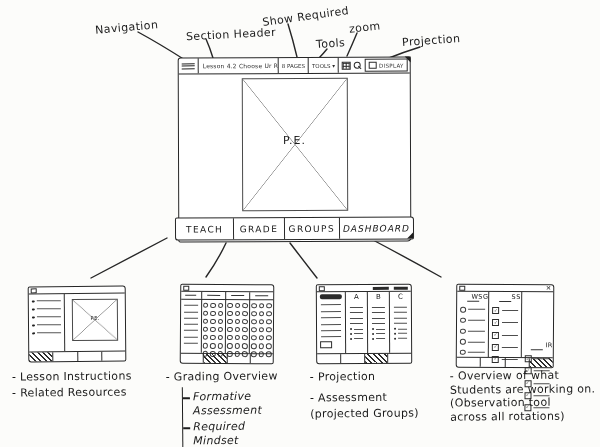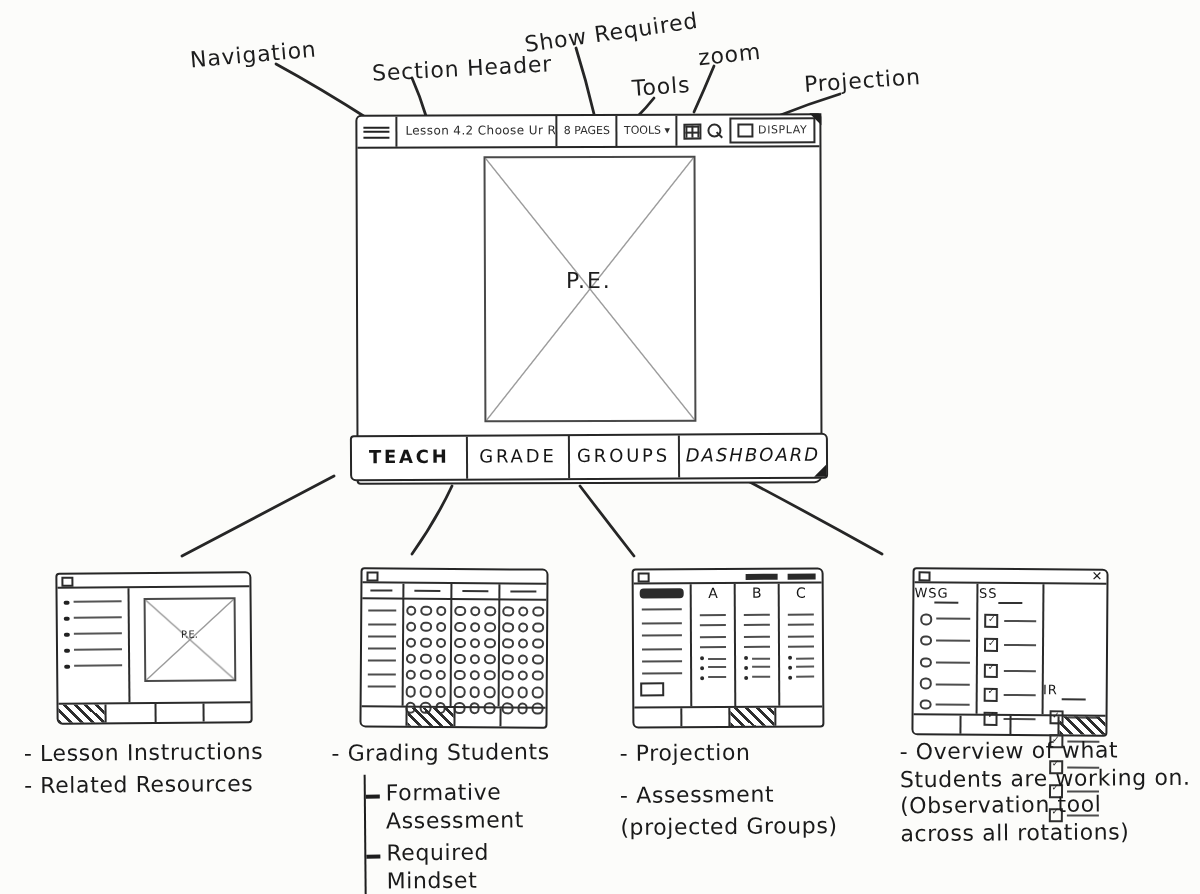--- a/index.html
+++ b/index.html
@@ -45,21 +45,21 @@
   .xrect.big{margin:4px auto 0;width:104px;height:131px;}
   .pe{position:absolute;left:0;right:0;top:42%;text-align:center;font-size:11px;
       letter-spacing:1px;color:#1d1d1d;background:transparent;}
 
   
   .tabbar{position:absolute;left:175px;top:217px;width:237px;height:21px;background:#fff;
           border:1.6px solid #262626;display:flex;transform:rotate(-.3deg);z-index:2;
           border-radius:2px 3px 2px 3px;}
   .tab{display:flex;align-items:center;justify-content:center;font-size:9px;letter-spacing:1.4px;
        color:#161616;border-left:1.2px solid #2b2b2b;position:relative;}
-  .tab:first-child{border-left:none;font-weight:bold;}
+  .tab:first-child{border-left:none;}
   .tab:nth-child(1){flex:58;}
   .tab:nth-child(2){flex:50;}
   .tab:nth-child(3){flex:55;}
   .tab:nth-child(4){flex:74;letter-spacing:1px;font-style:italic;}
   .corner-br{position:absolute;right:0;bottom:0;width:0;height:0;
              border-left:6px solid transparent;border-bottom:6px solid #1f1f1f;}
 
   
   .mini{position:absolute;background:#fff;border:1.5px solid #262626;z-index:2;
         border-radius:2px 3px 2px 3px;}
@@ -110,39 +110,39 @@
   .num{width:2px;height:2px;background:#2b2b2b;border-radius:50%;flex:none;}
   .ln-s{width:9px;height:1px;background:#555;margin-left:2px;}
   .numlist{margin-top:4px;}
 
   .t4{left:456px;top:284px;width:96px;height:82px;transform:rotate(.4deg);}
   .x-mark{position:absolute;right:2px;top:-1px;font-size:6.5px;color:#1d1d1d;}
   .x-mark::after{content:"\2715";}
   .d-cols{display:flex;position:absolute;top:7px;bottom:10px;left:0;right:0;}
   .d-col{flex:1;border-right:1px solid #2b2b2b;padding-top:1px;}
   .d-col:last-child{border-right:none;margin-top:48px;}
-  .d-head{text-align:left;font-size:6.5px;letter-spacing:.5px;color:#161616;height:8px;}
+  .d-head{text-align:right;font-size:6.5px;letter-spacing:.5px;color:#161616;height:8px;}
   .u{width:12px;height:1px;background:#333;margin:0 auto 1px;}
   .w-row,.c-row{display:flex;align-items:center;margin:5.2px 3px 0;}
   .ring{width:3.5px;height:3.5px;border:1px solid #3d3d3d;border-radius:50%;flex:none;}
   .cbx{width:5px;height:5px;border:1px solid #2e2e2e;flex:none;display:flex;align-items:center;
        justify-content:center;}
   .cbx::after{content:"\2713";font-size:4.5px;line-height:4px;color:#1d1d1d;}
   .w-row .ln,.c-row .ln{flex:1;margin-left:2.5px;}
 
   
   .note{position:absolute;font-size:11px;color:#1a1a1a;letter-spacing:.3px;line-height:16px;
         z-index:2;transform:rotate(-.5deg);white-space:nowrap;}
   .pre{white-space:pre-line;}
   .n1{left:12px;top:369px;}
   .n2{left:166px;top:369px;}
   .bracket{margin-left:16px;border-left:1.5px solid #1d1d1d;margin-top:2px;}
   .branch{display:flex;align-items:flex-start;padding-top:3px;}
   .branch .tick{width:7px;height:1.5px;background:#1d1d1d;margin-top:7px;flex:none;}
-  .btxt{margin-left:3px;line-height:13.5px;}
+  .btxt{margin-left:3px;line-height:13.5px;font-style:italic;}
   .n3{left:310px;top:369px;}
   .n3 .second{margin-top:5px;}
   .n4{left:450px;top:369px;line-height:13.5px;}
 </style>
 </head>
 <body>
 
 <div class="sheet">
 
   <svg class="lines" width="600" height="447">
@@ -584,21 +584,21 @@
       <div class="m-seg hatch"></div>
     </div>
   </div>
 
   <div class="note n1">
     <div>- Lesson Instructions</div>
     <div>- Related Resources</div>
   </div>
 
   <div class="note n2">
-    <div>- Grading Students</div>
+    <div>- Grading Overview</div>
     <div class="bracket">
       <div class="branch">
         <span class="tick"></span>
         <span class="btxt pre">Formative
 Assessment</span>
       </div>
       <div class="branch">
         <span class="tick"></span>
         <span class="btxt pre">Required
 Mindset</span>

